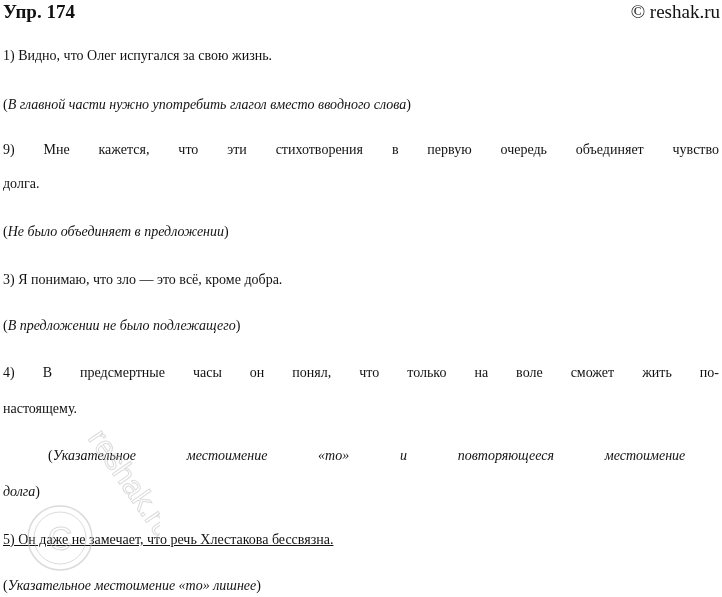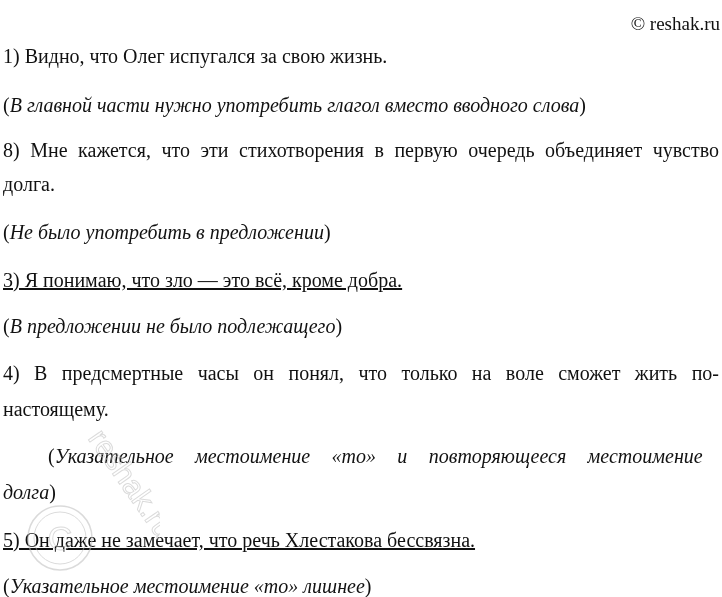--- a/index.html
+++ b/index.html
@@ -7,53 +7,54 @@
       width: 722px; height: 597px; position: relative; overflow: hidden;
       font-family: "Liberation Serif", "DejaVu Serif", serif;
       color: #111111;
     }
     .header { position: absolute; left: 0; top: 0; width: 722px; height: 30px; }
     .title {
       position: absolute; left: 3px; top: 0px;
       font-weight: bold; font-size: 19px; line-height: 24px;
     }
     .copyright {
-      position: absolute; right: 2px; top: 12px;
+      position: absolute; right: 2px; top: 0px;
       font-size: 19px; line-height: 24px;
     }
     .line {
-      position: absolute; left: 3px; font-size: 20px; line-height: 24px;
+      position: absolute; left: 3px; font-size: 14px; line-height: 24px;
       white-space: nowrap;
     }
     .justify { width: 716px; text-align: justify; text-align-last: justify; white-space: normal; }
     .ital { font-style: italic; }
     .watermark {
       position: absolute; left: 20px; top: 420px; width: 140px; height: 160px;
       pointer-events: none; opacity: 0.55;
     }
   </style>
 </head>
 <body>
 
 <div class="header">
+  <div class="title">Упр. 174</div>
   <div class="copyright">© reshak.ru</div>
 </div>
 
 <div class="line" style="top:44px;">1) Видно, что Олег испугался за свою жизнь.</div>
 <div class="line" style="top:93px;">
   <span>(</span><span class="ital">В главной части нужно употребить глагол вместо вводного слова</span><span>)</span>
 </div>
 
-<div class="line justify" style="top:138px;">8) Мне кажется, что эти стихотворения в первую очередь объединяет чувство</div>
+<div class="line justify" style="top:138px;">9) Мне кажется, что эти стихотворения в первую очередь объединяет чувство</div>
 <div class="line" style="top:172px;">долга.</div>
 <div class="line" style="top:220px;">
-  <span>(</span><span class="ital">Не было употребить в предложении</span><span>)</span>
+  <span>(</span><span class="ital">Не было объединяет в предложении</span><span>)</span>
 </div>
 
-<div class="line" style="top:268px;text-decoration:underline;">3) Я понимаю, что зло — это всё, кроме добра.</div>
+<div class="line" style="top:268px;">3) Я понимаю, что зло — это всё, кроме добра.</div>
 <div class="line" style="top:314px;">
   <span>(</span><span class="ital">В предложении не было подлежащего</span><span>)</span>
 </div>
 
 <div class="line justify" style="top:361px;">4) В предсмертные часы он понял, что только на воле сможет жить по-</div>
 <div class="line" style="top:397px;">настоящему.</div>
 <div class="line justify" style="top:444px;margin-left:45px;">
   <span>(</span><span class="ital">Указательное местоимение «то» и повторяющееся местоимение «он»</span>
 </div>
 <div class="line" style="top:480px;">

